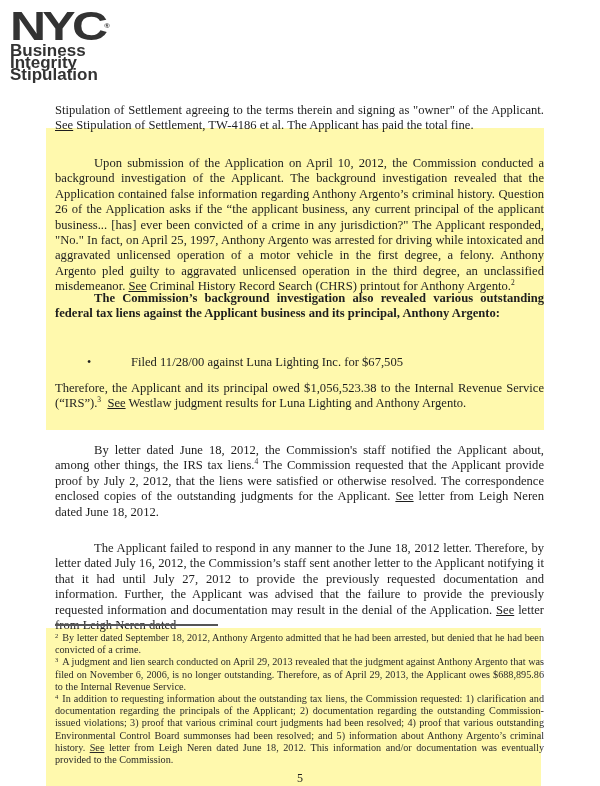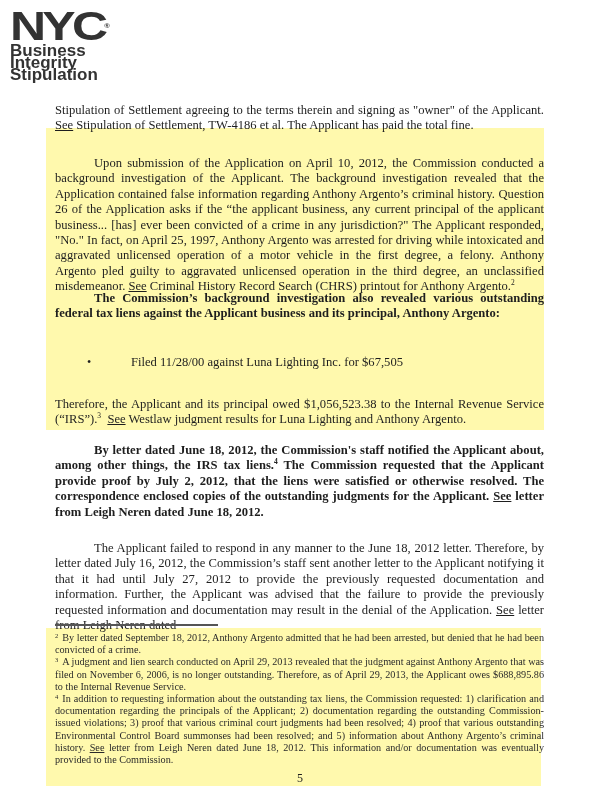--- a/index.html
+++ b/index.html
@@ -53,25 +53,25 @@
 <div class="text indent" style="top:291px;font-weight:bold;">
   <span>The Commission’s background investigation also revealed various outstanding federal tax liens against the Applicant business and its principal, Anthony Argento:</span>
 </div>
 
 <div class="text" style="top:355px;">
   <ul class="liens">
     <li>Filed 11/28/00 against Luna Lighting Inc. for $67,505</li>
   </ul>
 </div>
 
-<div class="text" style="top:397px;">
+<div class="text" style="top:381px;">
   <span>Therefore, the Applicant and its principal owed $1,056,523.38 to the Internal Revenue Service (“IRS”).</span><sup class="fn">3</sup>&nbsp; <span class="u">See</span><span> Westlaw judgment results for Luna Lighting and Anthony Argento.</span>
 </div>
 
-<div class="text indent" style="top:443px;font-weight:bold;">
+<div class="text indent" style="top:443px;">
   <span>By letter dated June 18, 2012, the Commission's staff notified the Applicant about, among other things, the IRS tax liens.</span><sup class="fn">4</sup><span> The Commission requested that the Applicant provide proof by July 2, 2012, that the liens were satisfied or otherwise resolved. The correspondence enclosed copies of the outstanding judgments for the Applicant. </span><span class="u">See</span><span> letter from Leigh Neren dated June 18, 2012.</span>
 </div>
 
 <div class="text indent" style="top:541px;">
   <span>The Applicant failed to respond in any manner to the June 18, 2012 letter. Therefore, by letter dated July 16, 2012, the Commission’s staff sent another letter to the Applicant notifying it that it had until July 27, 2012 to provide the previously requested documentation and information. Further, the Applicant was advised that the failure to provide the previously requested information and documentation may result in the denial of the Application. </span><span class="u">See</span><span> letter from Leigh Neren dated</span>
 </div>
 
 <div class="rule"></div>
 
 <div class="foot" style="top:632px;">

